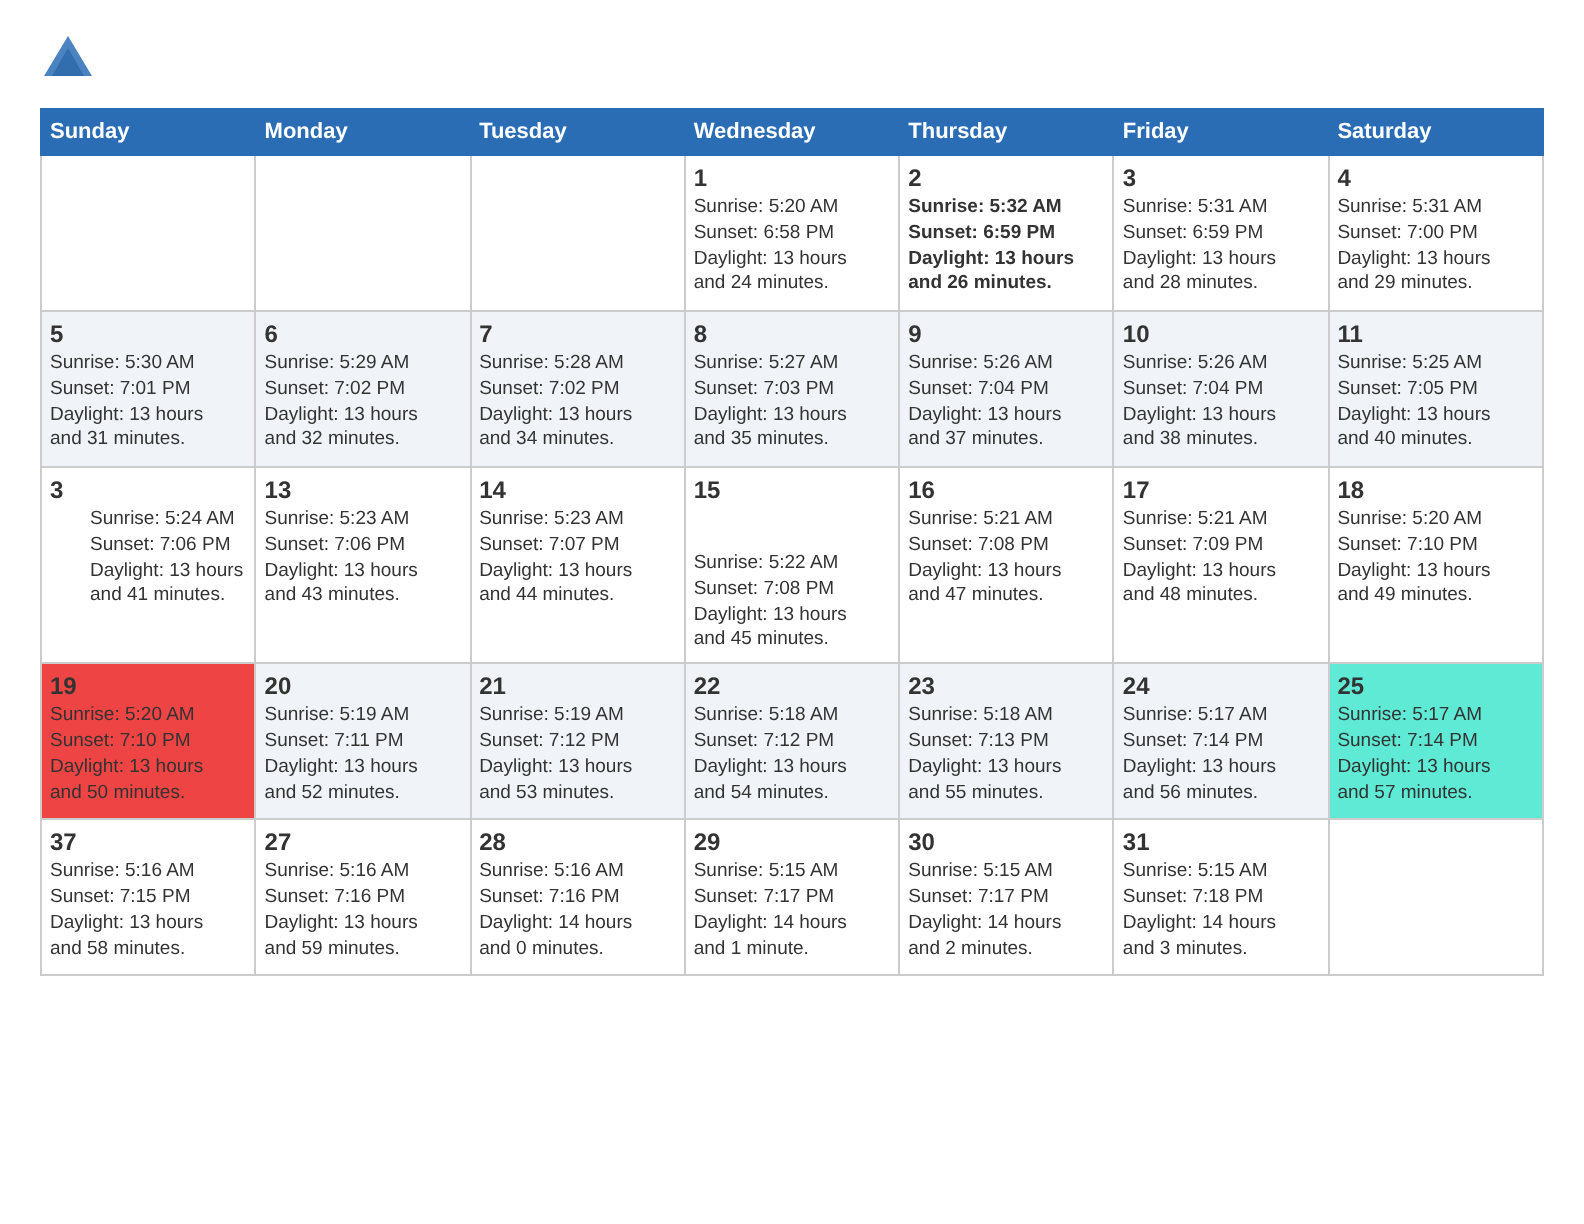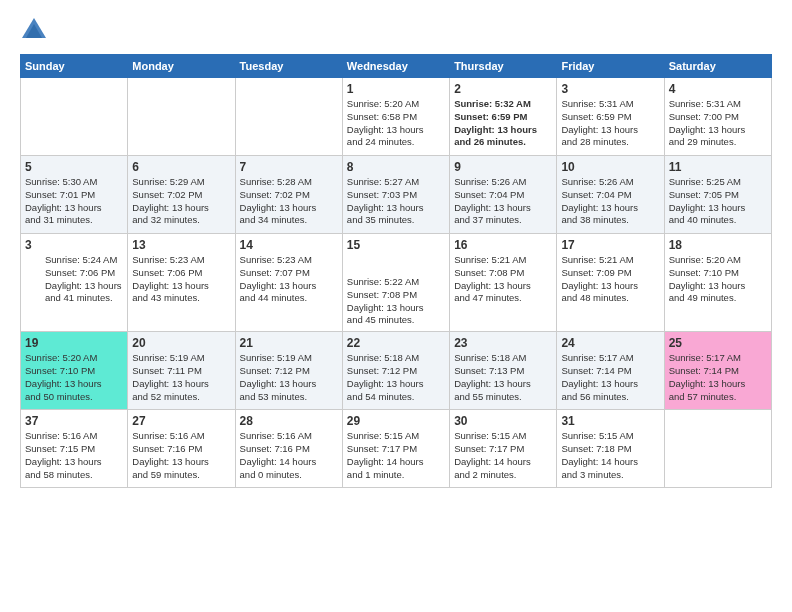--- a/index.html
+++ b/index.html
@@ -258,21 +258,21 @@
           </td>
           <td>
             <span class="day-num">18</span>
             <div class="day-info" style="white-space: pre-line;">Sunrise: 5:20 AM
 Sunset: 7:10 PM
 Daylight: 13 hours
 and 49 minutes.</div>
           </td>
         </tr>
         <tr>
-          <td style="background: #5eead4;">
+          <td style="background: #ef4444;">
             <span class="day-num">19</span>
             <div class="day-info" style="white-space: pre-line;">Sunrise: 5:20 AM
 Sunset: 7:10 PM
 Daylight: 13 hours
 and 50 minutes.</div>
           </td>
           <td style="background: rgb(240, 244, 248);">
             <span class="day-num">20</span>
             <div class="day-info" style="white-space: pre-line;">Sunrise: 5:19 AM
 Sunset: 7:11 PM
@@ -300,21 +300,21 @@
 Daylight: 13 hours
 and 55 minutes.</div>
           </td>
           <td style="background: rgb(240, 244, 248);">
             <span class="day-num">24</span>
             <div class="day-info" style="white-space: pre-line;">Sunrise: 5:17 AM
 Sunset: 7:14 PM
 Daylight: 13 hours
 and 56 minutes.</div>
           </td>
-          <td style="background: #f9a8d4;">
+          <td style="background: #5eead4;">
             <span class="day-num">25</span>
             <div class="day-info" style="white-space: pre-line;">Sunrise: 5:17 AM
 Sunset: 7:14 PM
 Daylight: 13 hours
 and 57 minutes.</div>
           </td>
         </tr>
         <tr>
           <td>
             <span class="day-num">37</span>

